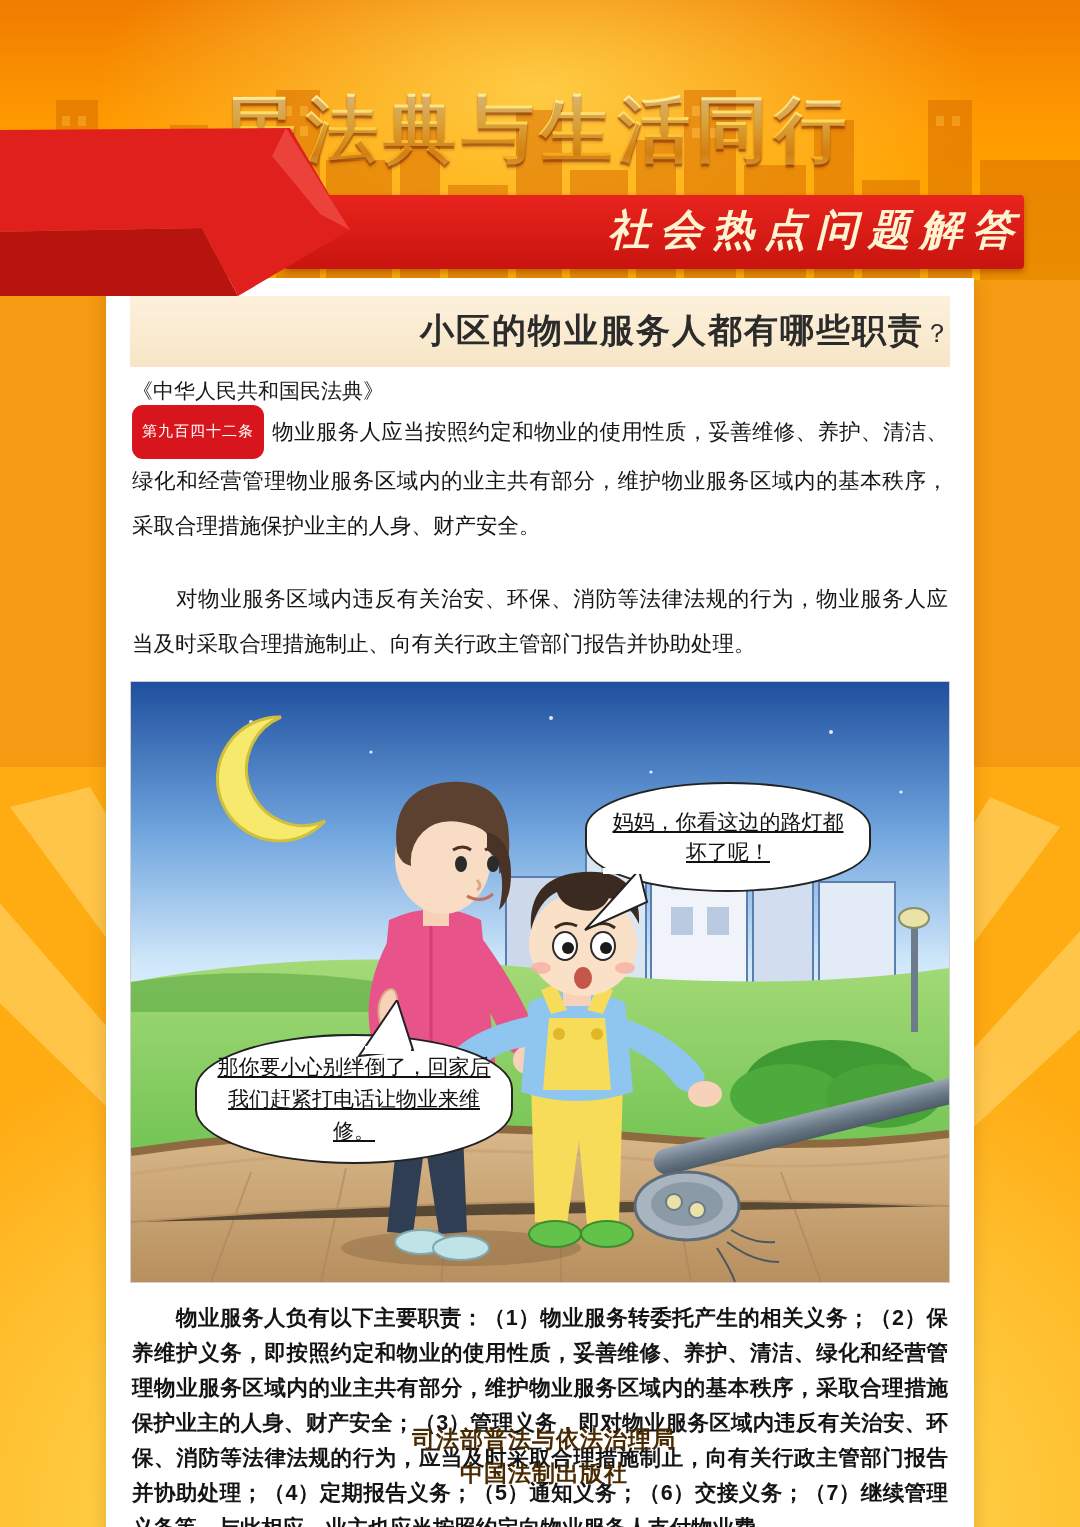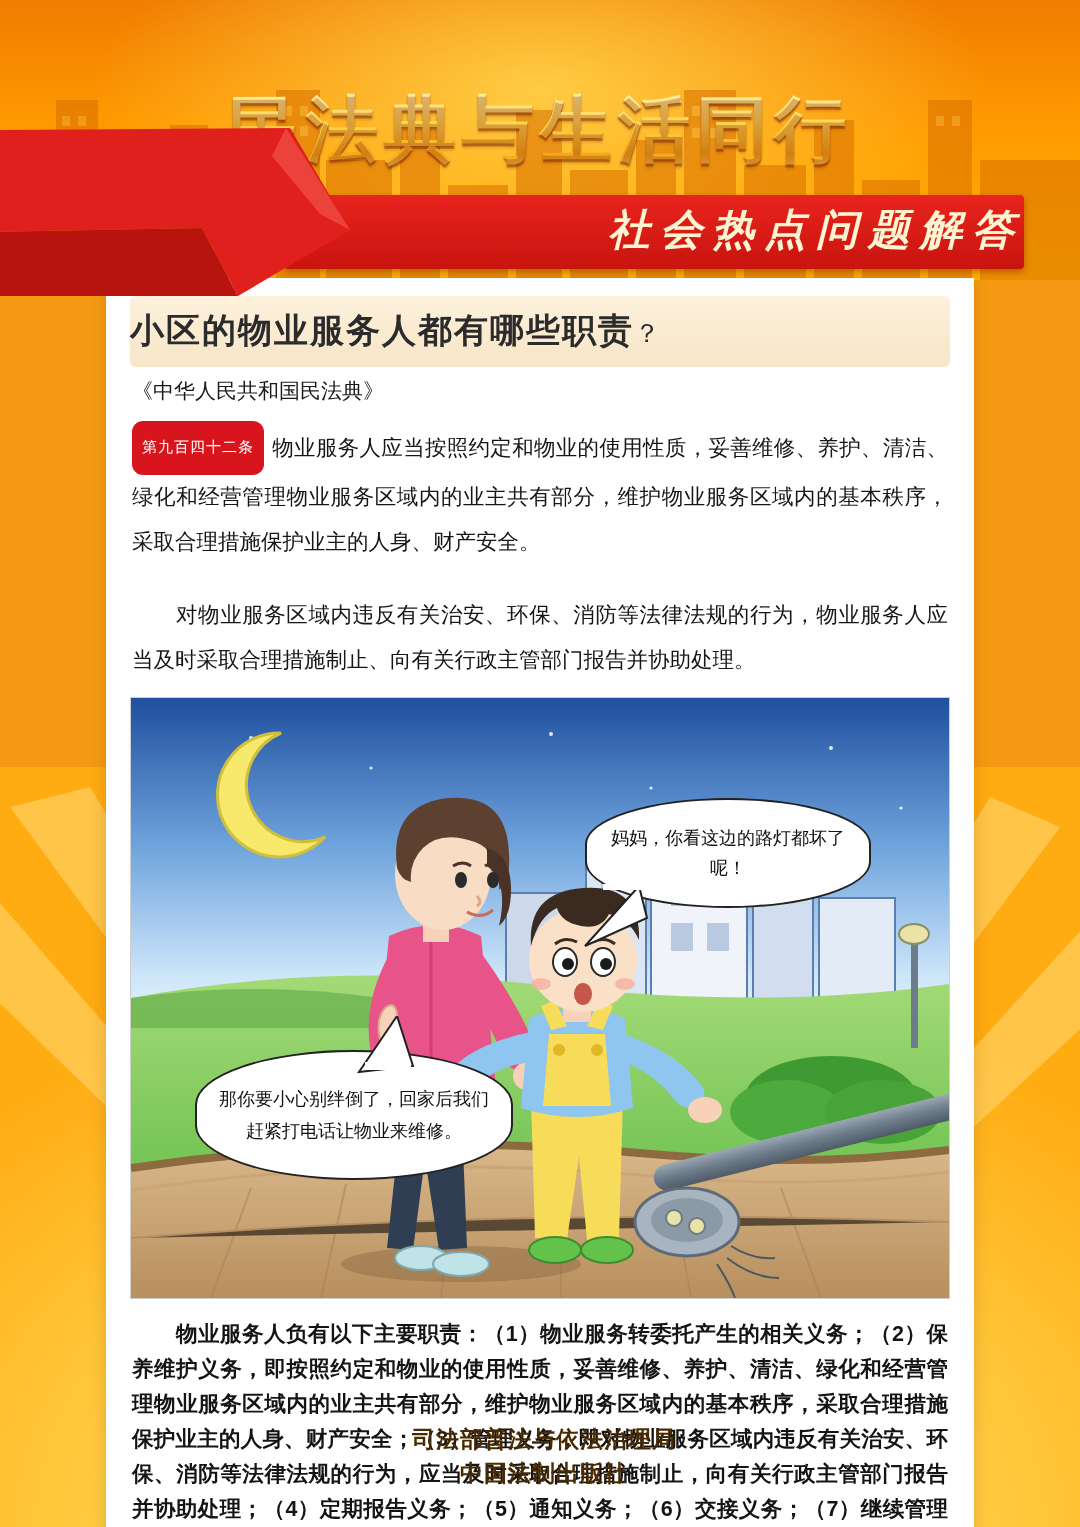--- a/index.html
+++ b/index.html
@@ -143,38 +143,38 @@
     background: #ffffff;
     padding: 14px 0 22px 0;
     box-shadow: 0 4px 16px rgba(130,70,0,.25);
     z-index: 4;
   }
 
   .qbanner {
     margin: 4px auto 10px auto;
     width: 820px;
     background: linear-gradient(180deg, #fdf1dc 0%, #f7e5c6 100%);
-    border-radius: 6px;
-    text-align: left;
+    border-radius: 0;
+    text-align: right;
     padding: 12px 0 13px 0;
   }
   .qbanner .q {
     font-family: "Liberation Serif", serif;
     font-weight: bold;
     font-size: 34px;
     letter-spacing: 2px;
     color: #2b2b2b;
   }
   .qbanner .qmark {
     font-size: 26px;
     color: #2b2b2b;
   }
 
   .law-source {
-    margin: 6px 0 16px 26px;
+    margin: 6px 0 0 26px;
     font-family: "Liberation Serif", serif;
     font-size: 21px;
     color: #1a1a1a;
   }
 
   .article-badge {
     display: inline-block;
     background: #d8141c;
     color: #fff;
     font-size: 15px;
@@ -210,26 +210,27 @@
 
   .bubble {
     position: absolute;
     background: #ffffff;
     border: 2px solid #222;
     border-radius: 50% / 42%;
     text-align: center;
     font-family: "Liberation Sans", sans-serif;
     color: #111;
     line-height: 30px;
-    font-size: 18px;
+    font-size: 21px;
     display: flex;
     align-items: center;
     justify-content: flex-start;
     padding: 10px 16px;
     box-sizing: border-box;
+    text-decoration: underline;
   }
   .bubble .btext { display: block; }
 
   
   .explain {
     margin: 18px 26px 0 26px;
     font-family: "Liberation Sans", sans-serif;
     font-size: 21.5px;
     line-height: 35px;
     color: #141414;

